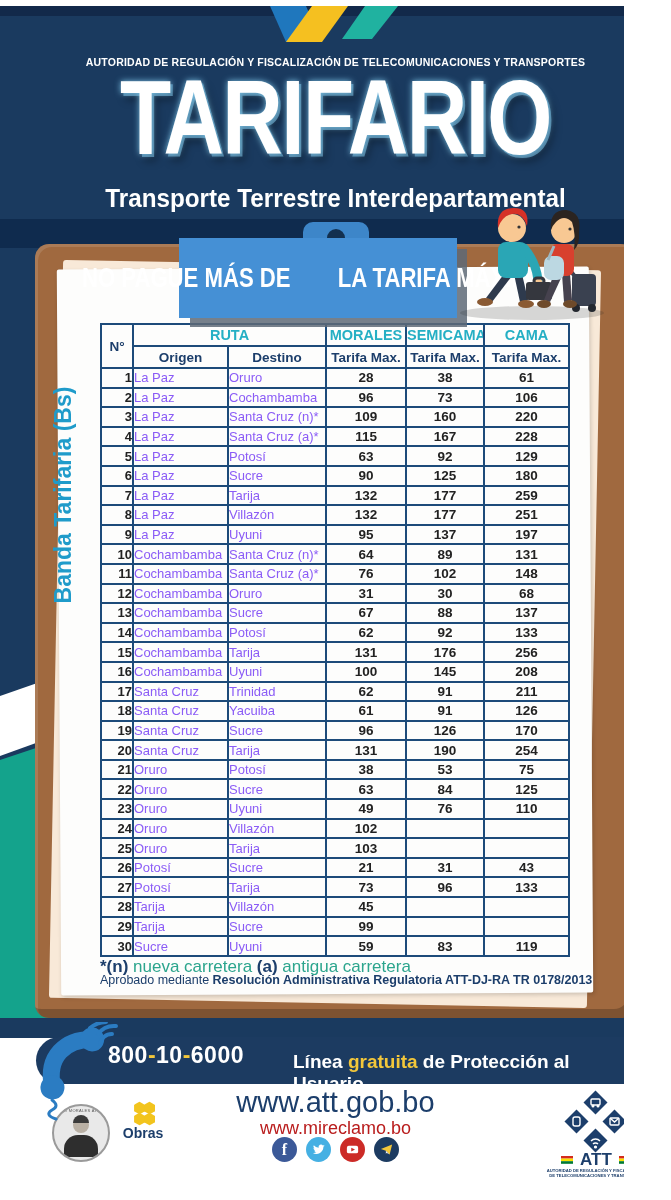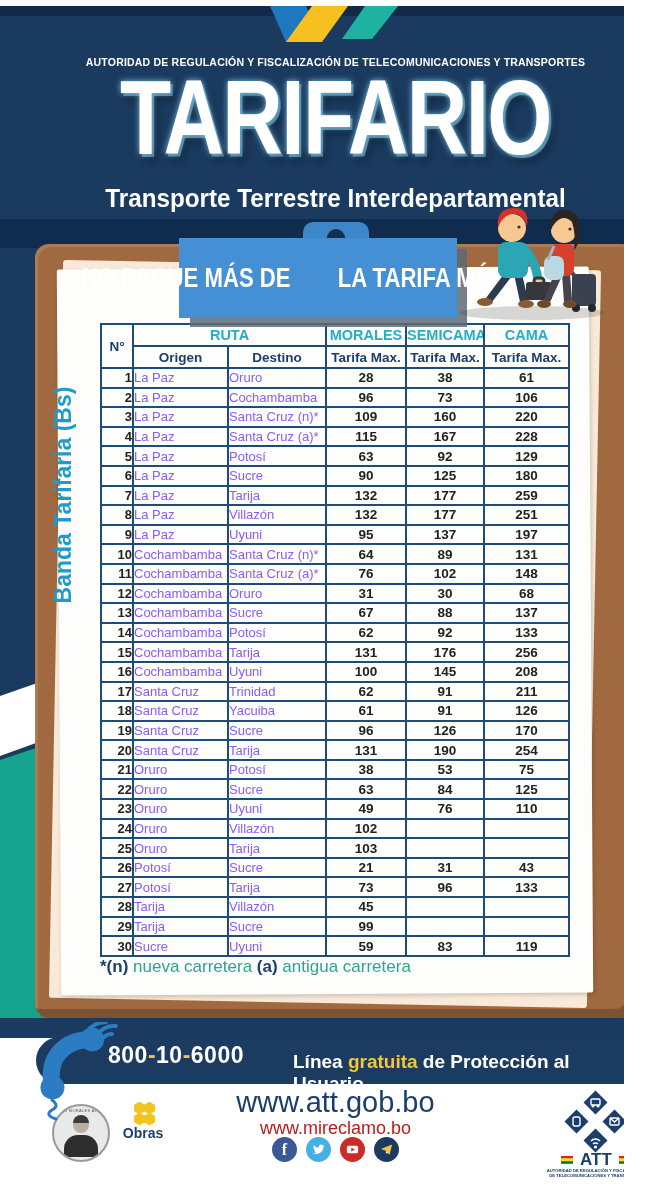--- a/index.html
+++ b/index.html
@@ -441,20 +441,21 @@
             <td class="c-txt">Uyuni</td>
             <td class="c-val">59</td>
             <td class="c-val">83</td>
             <td class="c-val">119</td>
           </tr>
         </tbody>
     </table>
   </div>
 
   <div class="fnote1"><span class="fn-navy">*(n)</span><span class="fn-teal"> nueva carretera </span><span class="fn-navy">(a)</span><span class="fn-teal"> antigua carretera</span></div>
+  <div class="fnote2"><span>Aprobado mediante </span><span class="fn-bold">Resolución Administrativa Regulatoria ATT-DJ-RA TR 0178/2013</span></div>
 
   <div class="phone-pill"></div>
   <svg class="phone-icon" width="92" height="100" viewBox="0 0 92 100">
     <g transform="rotate(-8 46 46)">
       <path d="M20 62 C18 30 40 16 66 20" stroke="#2b7cc2" stroke-width="17" fill="none" stroke-linecap="round"></path>
       <circle cx="20" cy="62" r="12" fill="#2b7cc2"></circle>
       <circle cx="66" cy="20" r="12" fill="#2b7cc2"></circle>
     </g>
     <path d="M70 22 a12 12 0 0 1 12 -10" stroke="#2b7cc2" stroke-width="4" fill="none" stroke-linecap="round"></path>
     <path d="M68 12 a20 20 0 0 1 18 -8" stroke="#2b7cc2" stroke-width="4" fill="none" stroke-linecap="round"></path>

